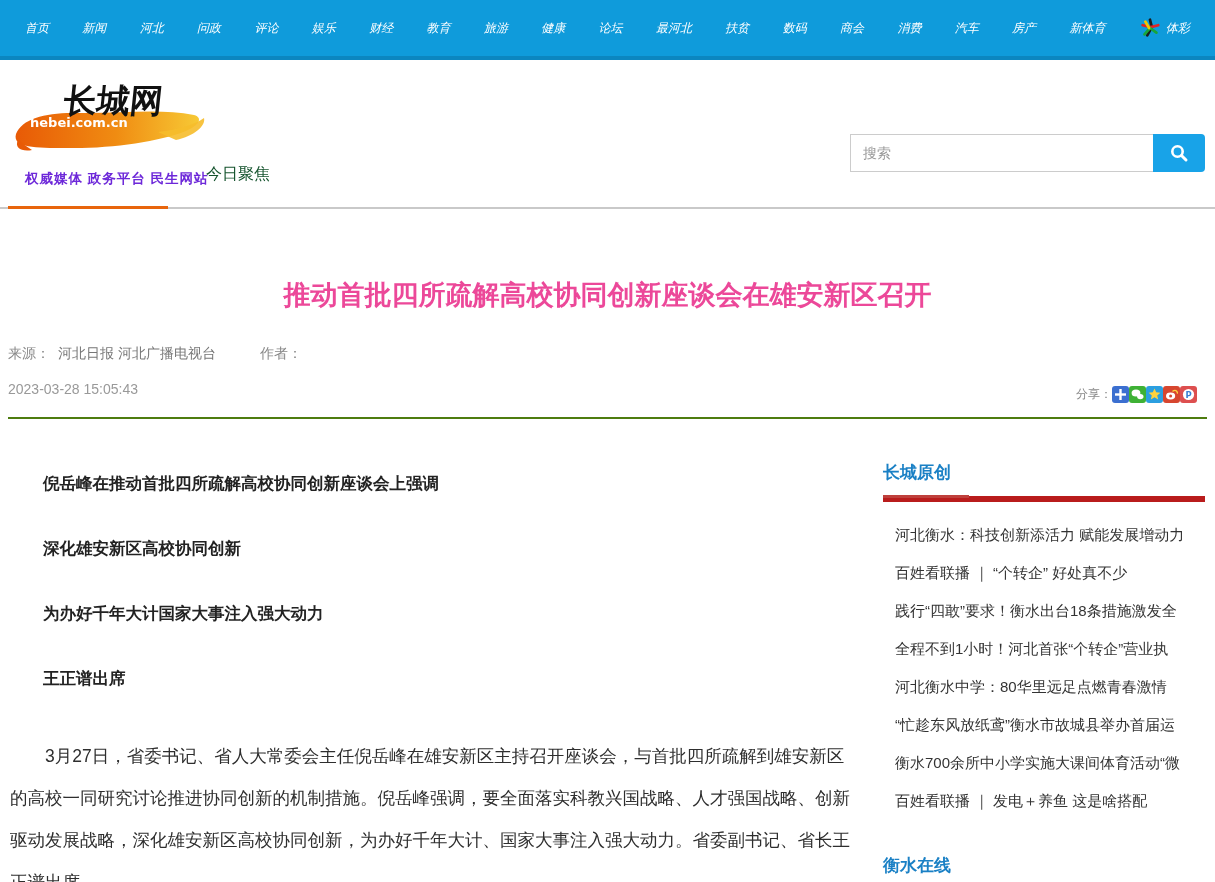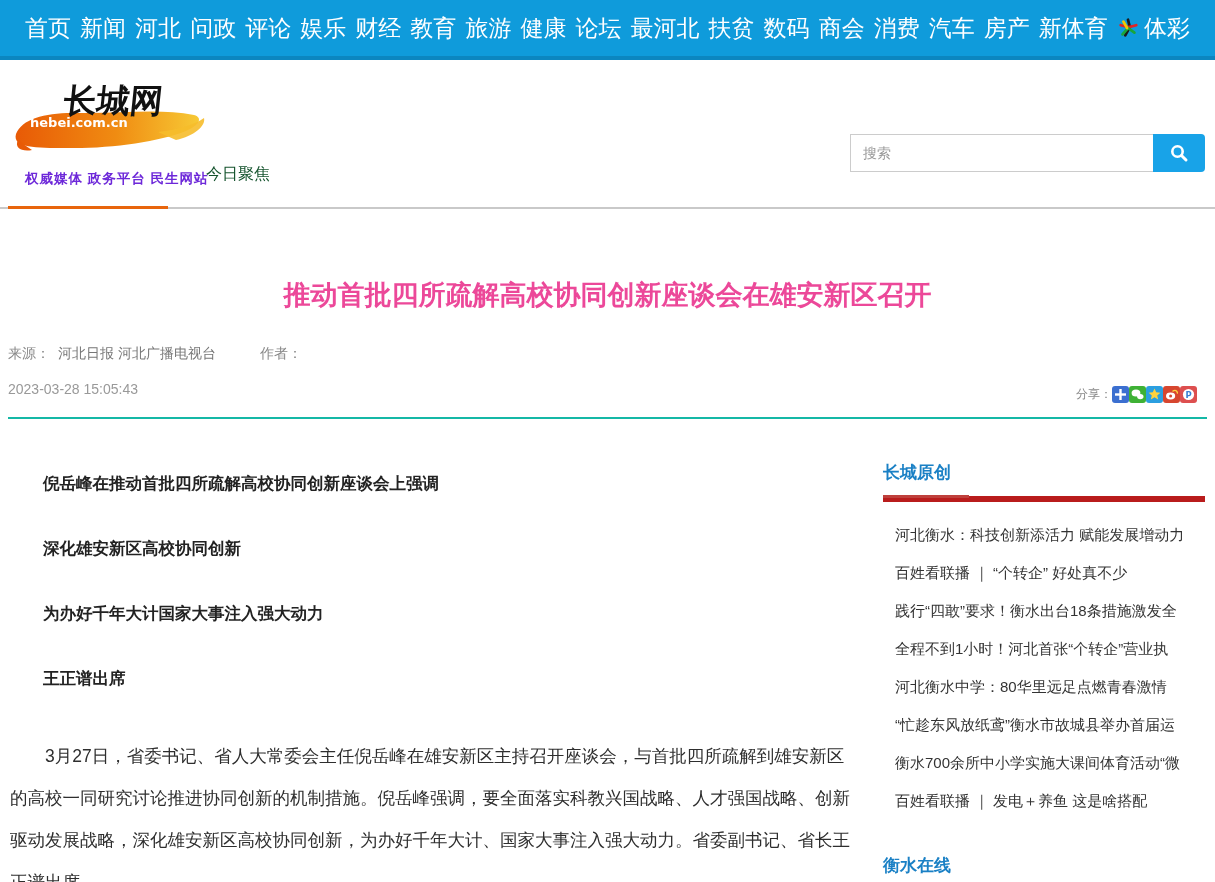--- a/index.html
+++ b/index.html
@@ -7,22 +7,22 @@
     width:1215px;height:882px;overflow:hidden;position:relative;
     font-family:"Liberation Sans","DejaVu Sans",sans-serif;color:#333;
   }
   
   .topnav{
     height:60px;background:#0f9bdb;border-bottom:4px solid #0b86c0;
     display:flex;align-items:center;justify-content:space-between;
     padding:0 25px;box-sizing:border-box;
   }
   .topnav a{
-    color:#fff;font-size:23px;text-decoration:none;white-space:nowrap;
-    display:flex;align-items:center;gap:5px;
+    color:#fff;font-size:12px;text-decoration:none;white-space:nowrap;
+    display:flex;align-items:center;gap:5px;font-style:italic;
   }
   .lottery-star{width:22px;height:22px;display:inline-block;}
   
   .masthead{position:relative;height:149px;}
   .logo{position:absolute;left:8px;top:22px;width:200px;height:86px;cursor:pointer;}
   .tagline{
     position:absolute;left:25px;top:110px;font-size:13.5px;color:#6d28d9;
     letter-spacing:1px;font-weight:bold;
   }
   .focus-tab{position:absolute;left:206px;top:104px;font-size:16px;color:#14532d;cursor:pointer;}
@@ -39,21 +39,21 @@
     display:flex;align-items:center;justify-content:center;cursor:pointer;
   }
   .mast-underline{position:absolute;left:0;right:0;bottom:0;height:2px;background:#c9c9c9;}
   .mast-underline-orange{
     position:absolute;left:8px;bottom:0;width:160px;height:3px;background:#e8650c;
   }
   
   .article-title{
     margin:68px 40px 0;text-align:center;font-size:27px;font-weight:bold;color:#ec4899;
   }
-  .meta{position:relative;margin:0 8px;padding:32px 0 20px;border-bottom:2px solid #14b8a6;}
+  .meta{position:relative;margin:0 8px;padding:32px 0 20px;border-bottom:2px solid #4d7c0f;}
   .meta-row1{font-size:14px;color:#888;}
   .meta-row1 .src{margin-left:8px;color:#777;}
   .meta-row1 .author{margin-left:44px;}
   .meta-row2{margin-top:18px;font-size:14px;color:#999;}
   .share{
     position:absolute;right:10px;bottom:14px;display:flex;align-items:flex-end;
     font-size:12px;color:#888;
   }
   .sicon{
     width:17px;height:17px;border-radius:3px;display:inline-flex;

